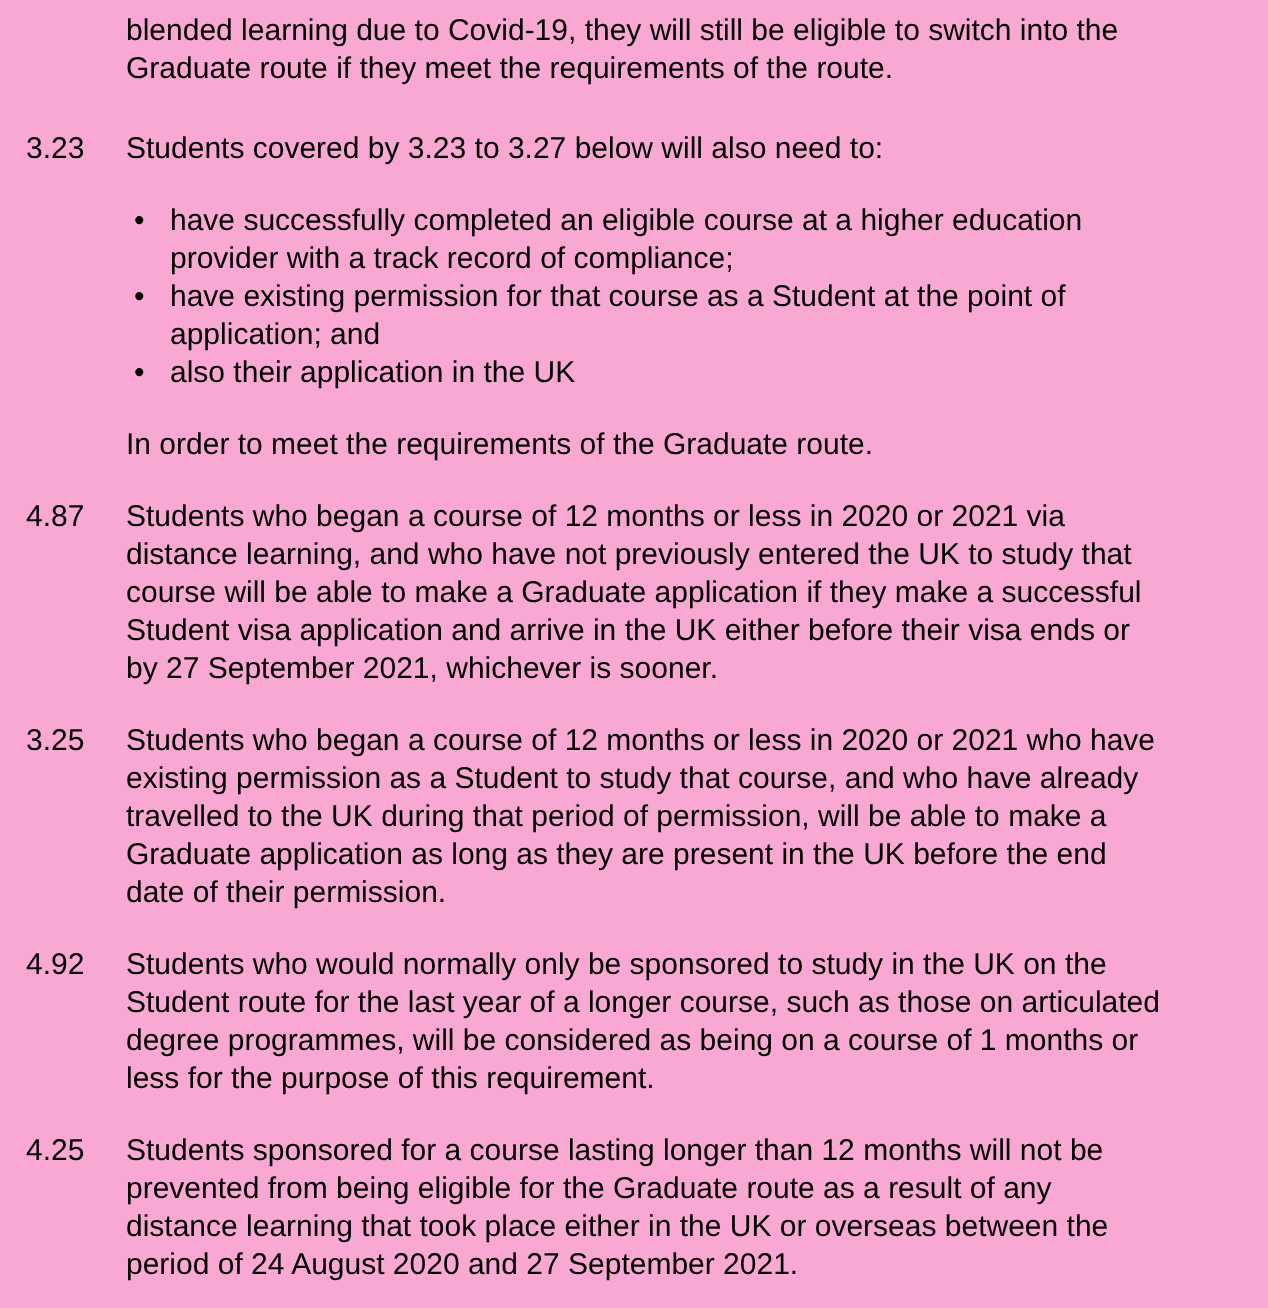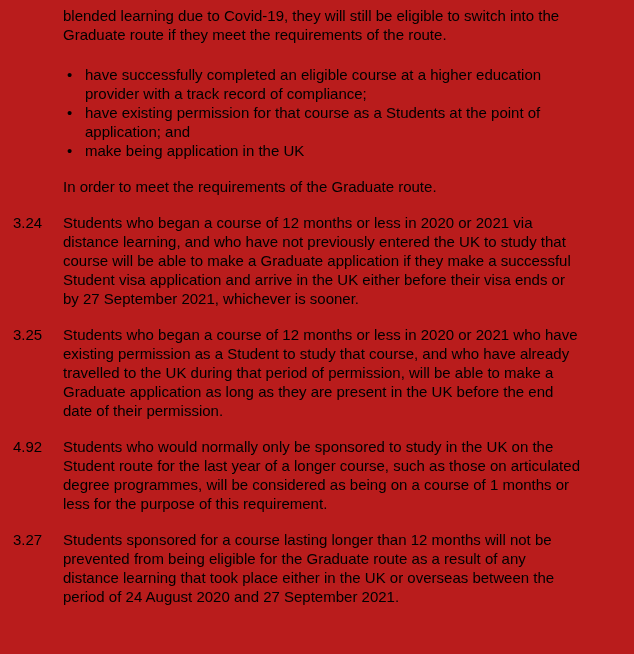--- a/index.html
+++ b/index.html
@@ -6,21 +6,21 @@
     margin: 0;
     padding: 0;
     background: #ffffff;
   }
   .page {
     position: relative;
     width: 634px;
     height: 654px;
     box-sizing: border-box;
     padding: 6px 10px 0 13px;
-    background: #b91c1c;
+    background: #f9a8d4;
     color: #000000;
     font-family: "Liberation Sans", sans-serif;
     font-size: 15px;
     line-height: 19px;
     overflow: hidden;
   }
   .para {
     display: flex;
     align-items: flex-start;
     margin: 0 0 17px 0;
@@ -57,45 +57,49 @@
 <body>
 
 <div class="page">
 
   <div class="para gap-lg">
     <div class="num"></div>
     <div class="txt">blended learning due to Covid-19, they will still be eligible to switch into the
 Graduate route if they meet the requirements of the route.</div>
   </div>
 
+  <div class="para">
+    <div class="num">3.23</div>
+    <div class="txt">Students covered by 3.23 to 3.27 below will also need to:</div>
+  </div>
 
   <ul class="bullets">
     <li>
       <span class="dot">•</span>
       <span class="txt">have successfully completed an eligible course at a higher education
 provider with a track record of compliance;</span>
     </li>
     <li>
       <span class="dot">•</span>
-      <span class="txt">have existing permission for that course as a Students at the point of
+      <span class="txt">have existing permission for that course as a Student at the point of
 application; and</span>
     </li>
     <li>
       <span class="dot">•</span>
-      <span class="txt">make being application in the UK</span>
+      <span class="txt">also their application in the UK</span>
     </li>
   </ul>
 
   <div class="para gap-md">
     <div class="num"></div>
     <div class="txt">In order to meet the requirements of the Graduate route.</div>
   </div>
 
   <div class="para">
-    <div class="num">3.24</div>
+    <div class="num">4.87</div>
     <div class="txt">Students who began a course of 12 months or less in 2020 or 2021 via
 distance learning, and who have not previously entered the UK to study that
 course will be able to make a Graduate application if they make a successful
 Student visa application and arrive in the UK either before their visa ends or
 by 27 September 2021, whichever is sooner.</div>
   </div>
 
   <div class="para">
     <div class="num">3.25</div>
     <div class="txt">Students who began a course of 12 months or less in 2020 or 2021 who have
@@ -107,20 +111,20 @@
 
   <div class="para">
     <div class="num">4.92</div>
     <div class="txt">Students who would normally only be sponsored to study in the UK on the
 Student route for the last year of a longer course, such as those on articulated
 degree programmes, will be considered as being on a course of 1 months or
 less for the purpose of this requirement.</div>
   </div>
 
   <div class="para">
-    <div class="num">3.27</div>
+    <div class="num">4.25</div>
     <div class="txt">Students sponsored for a course lasting longer than 12 months will not be
 prevented from being eligible for the Graduate route as a result of any
 distance learning that took place either in the UK or overseas between the
 period of 24 August 2020 and 27 September 2021.</div>
   </div>
 
 </div>
 
 </body></html>

